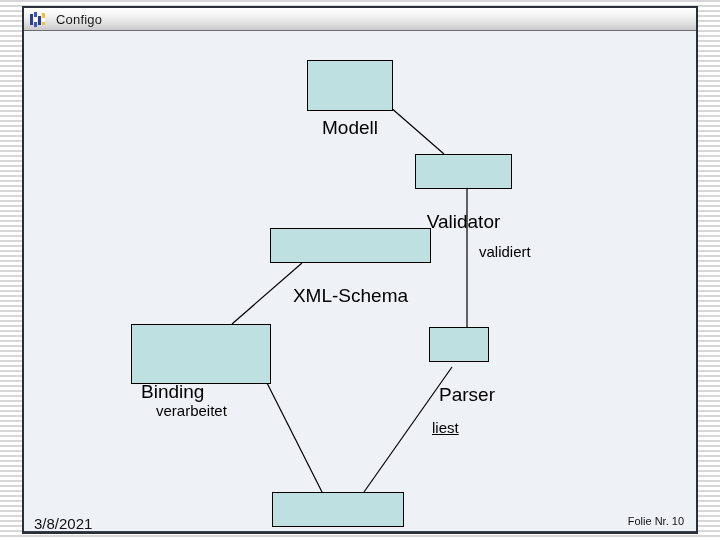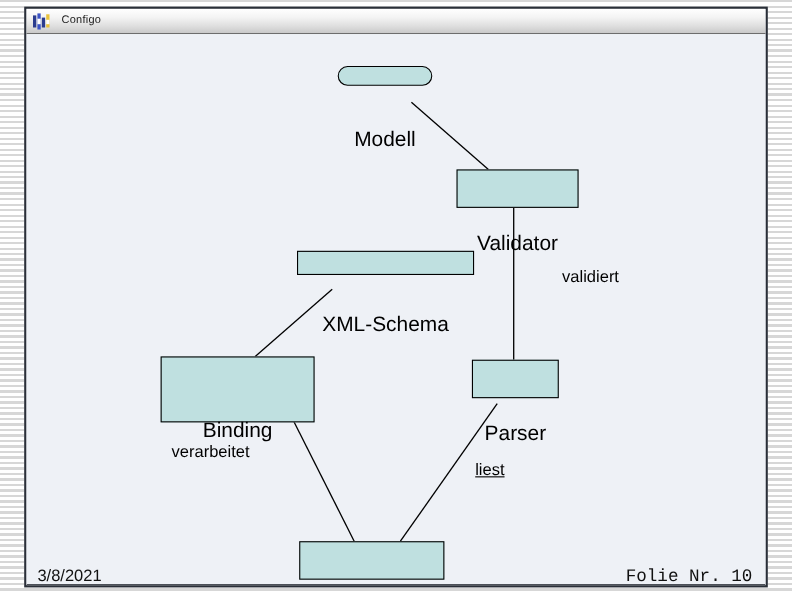--- a/index.html
+++ b/index.html
@@ -55,21 +55,21 @@
     padding-left: 6px;
   }
   #app-icon {
     width: 18px;
     height: 15px;
     flex: none;
     margin-right: 8px;
     display: block;
   }
   #app-title {
-    font-size: 10px;
+    font-size: 13px;
     color: #1a1a1a;
     letter-spacing: 0.2px;
     line-height: 1;
     white-space: nowrap;
   }
 
   
   #slide {
     position: absolute;
     left: 0;
@@ -95,21 +95,21 @@
     background: #bfe0e0;
     border: 1.5px solid #000000;
     box-sizing: border-box;
     color: #000000;
     font-size: 19px;
     line-height: 25px;
     font-family: "Liberation Sans", sans-serif;
     white-space: pre;
   }
   .node.center { text-align: center; }
-  .node.left   { text-align: center; margin-left: 15px; }
+  .node.left   { text-align: left; }
 
   .node-inner {
     display: block;
     padding: 4px 9px 5px 9px;
   }
 
   
   .label {
     position: absolute;
     color: #000000;
@@ -126,23 +126,23 @@
     top: 484px;
     font-size: 15px;
     color: #111111;
     font-family: "Liberation Sans", sans-serif;
     white-space: nowrap;
   }
   #footer-slideno {
     position: absolute;
     right: 12px;
     top: 484px;
-    font-size: 16px;
+    font-size: 11px;
     color: #111111;
-    font-family: Liberation Mono, monospace;
+    font-family: Liberation Sans, sans-serif;
     white-space: nowrap;
   }
   #footer-rule {
     position: absolute;
     left: 0;
     top: 500px;
     width: 672px;
     height: 2px;
     background: #3a3f47;
   }
@@ -174,45 +174,45 @@
 
         <line x1="443" y1="158" x2="443" y2="296" stroke="#000000" stroke-width="1.2"></line>
 
         <line x1="278" y1="232" x2="208" y2="293" stroke="#000000" stroke-width="1.2"></line>
 
         <line x1="243" y1="352" x2="298" y2="461" stroke="#000000" stroke-width="1.2"></line>
 
         <line x1="428" y1="336" x2="340" y2="461" stroke="#000000" stroke-width="1.2"></line>
       </svg>
 
-      <div class="node center" id="node-modell" style="left:283px; top:29px; width:86px; height:18px;border-radius:12px;">
+      <div class="node center" id="node-modell" style="left:283px; top:29px; width:86px; height:51px;">
         <span class="node-inner">Modell</span>
       </div>
 
-      <div class="node center" id="node-validator" style="left:391px; top:123px; width:111px; height:35px;">
+      <div class="node center" id="node-validator" style="left:391px; top:123px; width:97px; height:35px;">
         <span class="node-inner">Validator</span>
       </div>
 
-      <div class="node center" id="node-xml-schema" style="left:246px; top:197px; width:161px; height:22px;">
+      <div class="node center" id="node-xml-schema" style="left:246px; top:197px; width:161px; height:35px;">
         <span class="node-inner">XML-Schema</span>
       </div>
 
       <div class="node left" id="node-binding-framework" style="left:107px; top:293px; width:140px; height:60px;">
         <span class="node-inner" style="padding-bottom:0;">Binding</span>
       </div>
 
-      <div class="node center" id="node-parser" style="left:405px; top:296px; width:79px; height:35px;">
+      <div class="node center" id="node-parser" style="left:405px; top:296px; width:60px; height:35px;">
         <span class="node-inner">Parser</span>
       </div>
 
       <div class="node center" id="node-xml-datei" style="left:248px; top:461px; width:132px; height:35px;">
         
       </div>
 
-      <div class="label" id="label-validiert" style="left:455px; top:212px;margin-left:32px;">validiert</div>
+      <div class="label" id="label-validiert" style="left:455px; top:212px;">validiert</div>
 
       <div class="label" id="label-verarbeitet" style="left:132px; top:371px;">verarbeitet</div>
 
       <div class="label" id="label-liest" style="left:408px; top:388px;text-decoration:underline;">liest</div>
 
       <div id="footer-date">3/8/2021</div>
       <div id="footer-slideno">Folie Nr. 10</div>
       <div id="footer-rule"></div>
 
     </div>

